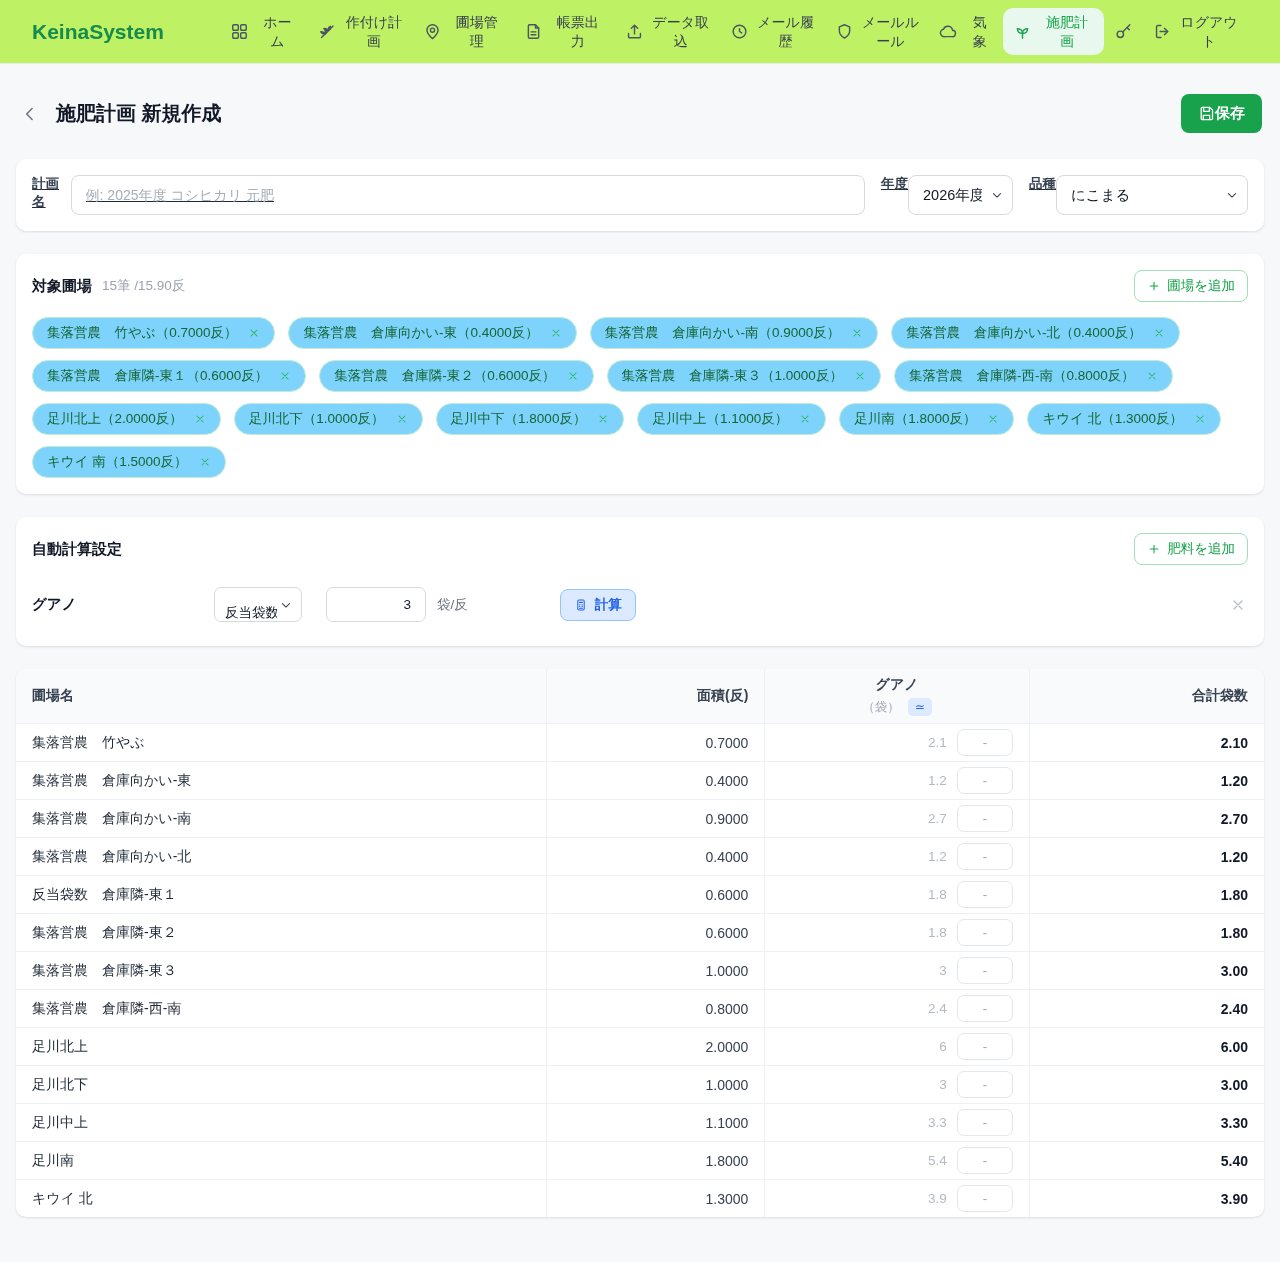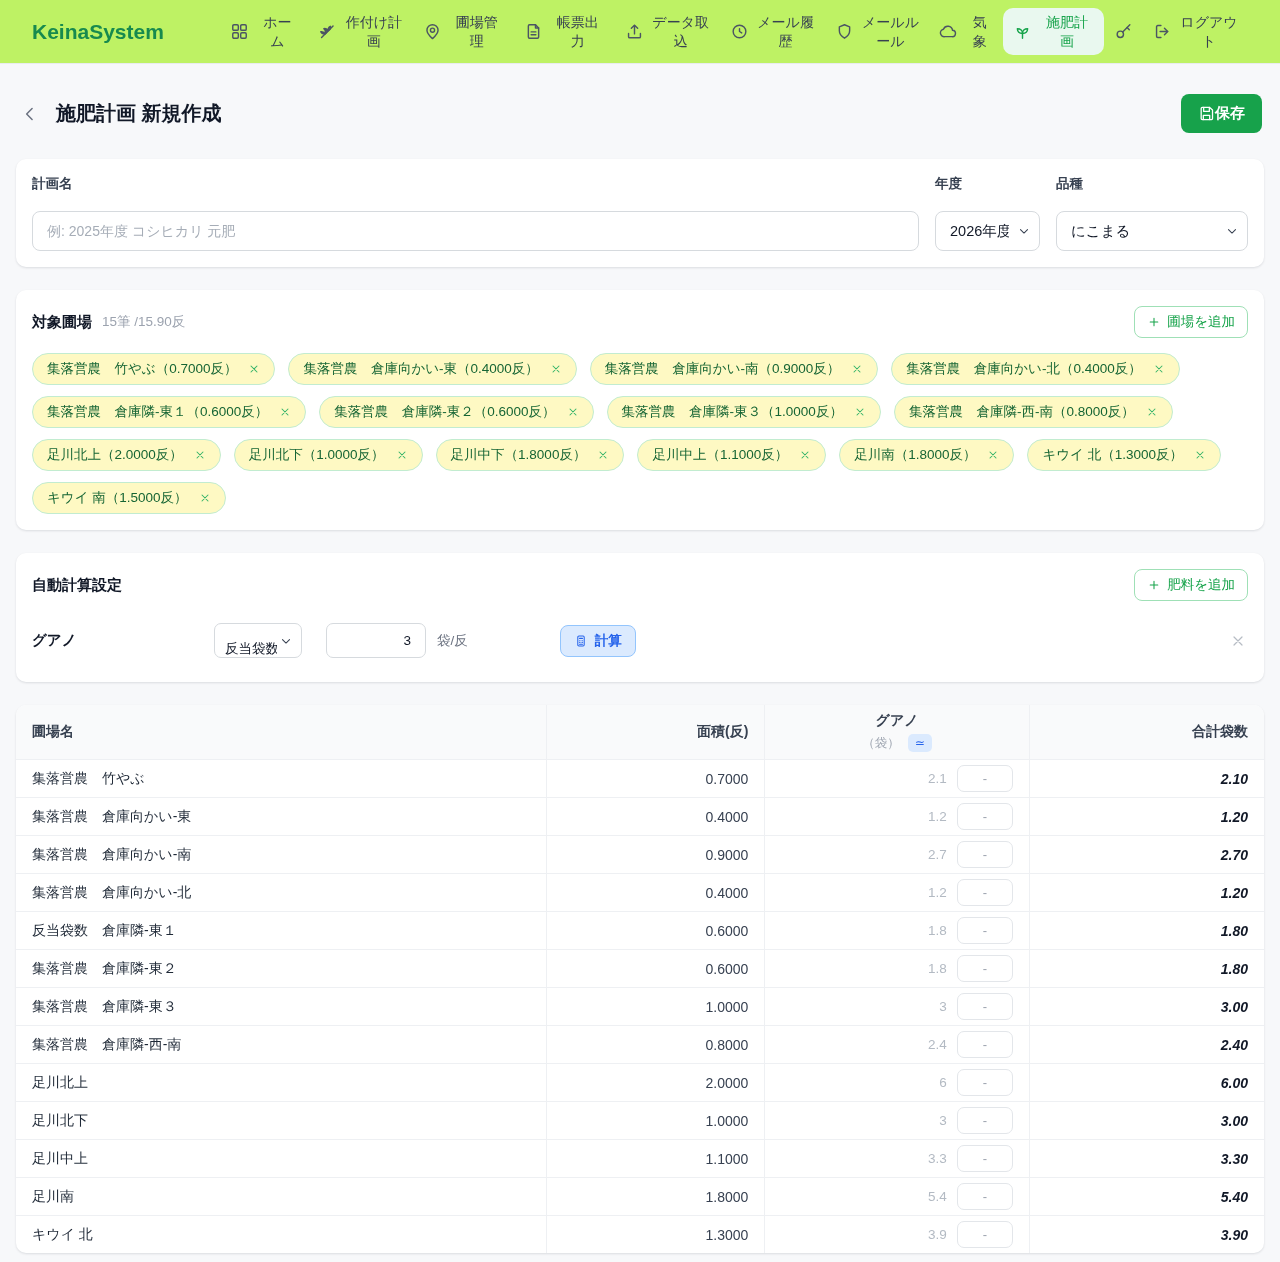--- a/index.html
+++ b/index.html
@@ -45,21 +45,21 @@
   .save-btn svg { width: 17px; height: 17px; stroke: #fff; }
 
   .card {
     background: #fff; border-radius: 10px; padding: 16px;
     box-shadow: 0 1px 3px rgba(16,24,40,.07), 0 1px 2px rgba(16,24,40,.05);
     margin-bottom: 23px;
   }
 
   
   .form-card { display: flex; gap: 16px; align-items: flex-end; }
-  .field { display: flex; flex-direction: column; gap: 18px; }
+  .field { display: flex; flex-direction: row; gap: 0; text-decoration: underline; }
   .field label { font-size: 13.5px; font-weight: 600; color: #374151; }
   .field.grow { flex: 1; }
   .text-input {
     height: 40px; border: 1px solid #d6dade; border-radius: 8px; padding: 16px 14px;
     font-size: 14px; color: #000000; width: 100%; background: #fff;
   }
   .text-input::placeholder { color: #a6adb7; }
   .select-wrap { position: relative; display: inline-block; }
   .select-wrap select {
     appearance: none; -webkit-appearance: none; width: 100%; height: 40px;
@@ -79,21 +79,21 @@
     margin-left: auto; display: flex; align-items: center; gap: 6px;
     background: #fff; border: 1px solid #9fe0b6; color: #16a34a;
     border-radius: 8px; padding: 6px 12px; font-size: 13.5px;
   }
   .add-btn svg { width: 14px; height: 14px; stroke: #16a34a; }
 
   
   .chips { display: flex; flex-wrap: wrap; gap: 11px 13px; margin-top: 15px; }
   .chip {
     display: inline-flex; align-items: center; gap: 11px;
-    background: #fef9c3; border: 1px solid #c2ecd0; color: #166534;
+    background: #7dd3fc; border: 1px solid #c2ecd0; color: #166534;
     border-radius: 999px; padding: 6px 14px; font-size: 13.5px; white-space: nowrap;
   }
   .chip-x { background: none; border: none; color: #34b368; padding: 0; display: flex; }
   .chip-x svg { width: 12px; height: 12px; stroke-width: 2.1; }
 
   
   .calc-row { display: flex; align-items: center; margin-top: 22px; padding-bottom: 8px; }
   .fert-name { width: 182px; font-size: 14.5px; font-weight: 700; color: #111827; }
   .calc-row .select-wrap { width: 88px; }
   .calc-row select { height: 35px; font-size: 13.5px; padding: 16px 24px 0 10px; border-radius: 7px; }
@@ -130,21 +130,21 @@
   tbody td { border-top: 1px solid #eef0f3; padding: 5px 16px; height: 37px; vertical-align: middle; }
   td.c-name { color: #1f2937; }
   td.c-area { text-align: right; color: #374151; }
   .gwrap { display: flex; justify-content: flex-end; align-items: center; gap: 10px; }
   .calc-val { color: #b3bac3; font-size: 13.5px; }
   .mini {
     width: 56px; height: 27px; border: 1px solid #e3e6ea; border-radius: 7px;
     text-align: center; font-size: 13px; color: #374151; background: #fff;
   }
   .mini::placeholder { color: #9ca3af; }
-  td.c-total { text-align: right; font-weight: 700; color: #111827; font-style: italic; }
+  td.c-total { text-align: right; font-weight: 700; color: #111827; }
 </style>
 </head>
 <body>
 
 <header class="topnav">
   <div class="brand">KeinaSystem</div>
   <nav class="nav-items">
 
       <a class="nav-item">
         <span class="nav-icon">

